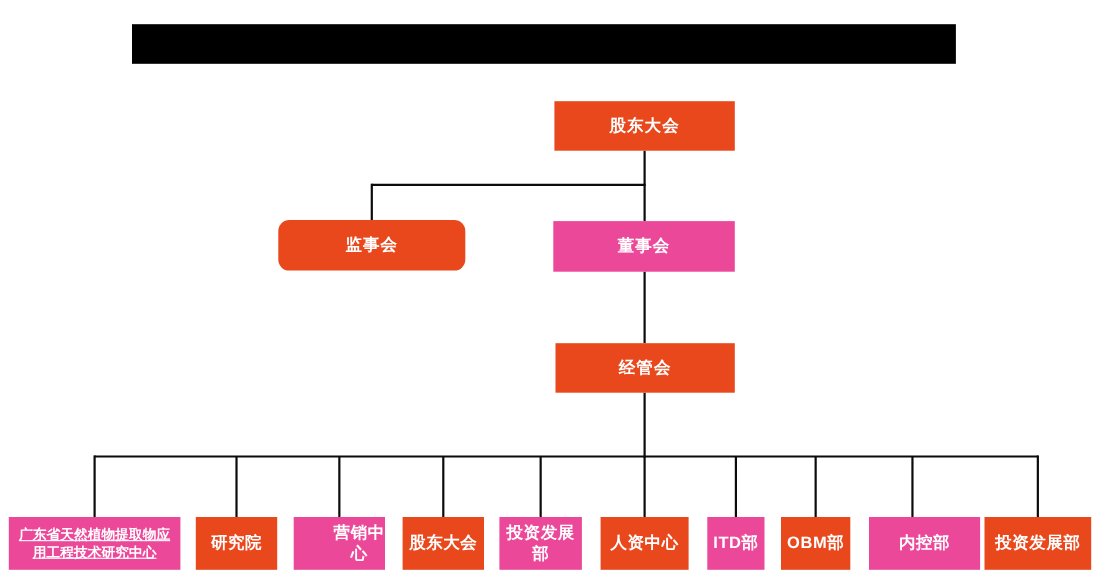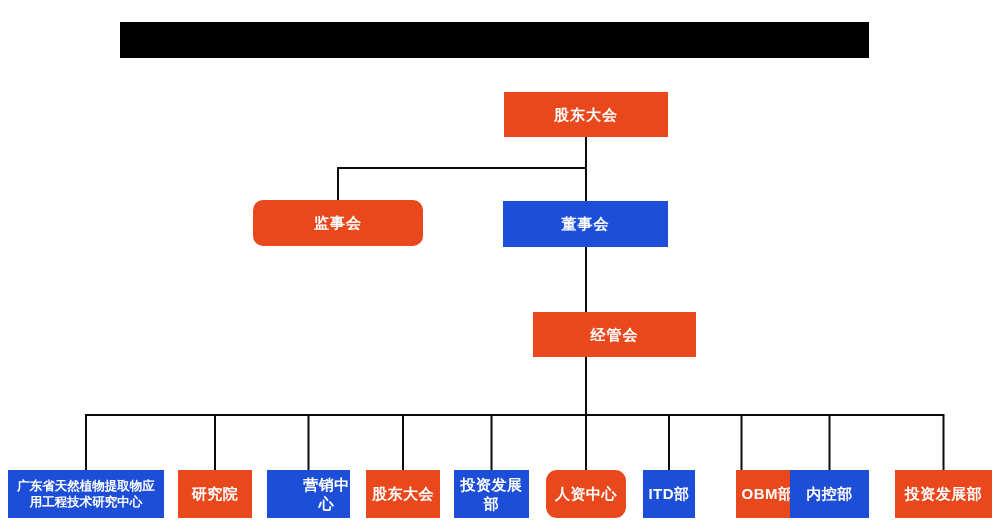--- a/index.html
+++ b/index.html
@@ -37,37 +37,38 @@
     justify-content: center;
     text-align: center;
     color: #ffffff;
     font-weight: bold;
     font-size: 15px;
     letter-spacing: 1px;
     box-sizing: border-box;
     line-height: 1.3;
   }
   .primary   { background: #E8481C; }
-  .secondary { background: #1d4ed8; }
+  .secondary { background: #ec4899; }
   
   .box-root   { left: 504px; top:  92px; width: 164px; height: 45px; }
   .box-superv { left: 253px; top: 200px; width: 170px; height: 46px; border-radius: 10px; }
   .box-board  { left: 503px; top: 201px; width: 165px; height: 46px; }
-  .box-mgmt   { left: 505px; top: 312px; width: 163px; height: 45px; margin-left: 28px; }
+  .box-mgmt   { left: 505px; top: 312px; width: 163px; height: 45px; }
   
   .box-dept {
     top: 470px;
     height: 48px;
     font-size: 15px;
     letter-spacing: 0.5px;
   }
   .box-dept.small-text {
     font-size: 12.5px;
     letter-spacing: 0;
     padding: 4px 5px;
+    text-decoration: underline;
   }
 </style>
 </head>
 <body>
 
 <div id="stage">
 
   <div id="redacted-bar"></div>
 
   <svg id="connectors" viewBox="0 0 997 532" xmlns="http://www.w3.org/2000/svg">
@@ -106,20 +107,20 @@
   <div class="box box-board secondary">董事会</div>
 
   <div class="box box-mgmt primary">经管会</div>
 
   <div id="departments">
       <div class="box box-dept secondary small-text" style="left: 8px; width: 156px;">广东省天然植物提取物应用工程技术研究中心</div>
       <div class="box box-dept primary" style="left: 178px; width: 74px; text-align: right;">研究院</div>
       <div class="box box-dept secondary" style="left: 267px; width: 83px; padding-left: 36px;">营销中心</div>
       <div class="box box-dept primary" style="left: 366px; width: 74px;">股东大会</div>
       <div class="box box-dept secondary" style="left: 454px; width: 75px;">投资发展部</div>
-      <div class="box box-dept primary" style="left: 546px; width: 80px; border-radius: 11px;">人资中心</div>
+      <div class="box box-dept primary" style="left: 546px; width: 80px;">人资中心</div>
       <div class="box box-dept secondary" style="left: 643px; width: 52px;">ITD部</div>
-      <div class="box box-dept primary" style="left: 736px; width: 63px;">OBM部</div>
-      <div class="box box-dept secondary" style="left: 790px; width: 79px;">内控部</div>
+      <div class="box box-dept primary" style="left: 710px; width: 63px;">OBM部</div>
+      <div class="box box-dept secondary" style="left: 790px; width: 101px;">内控部</div>
       <div class="box box-dept primary" style="left: 895px; width: 97px;">投资发展部</div>
     </div>
 
 </div>
 
 </body></html>

